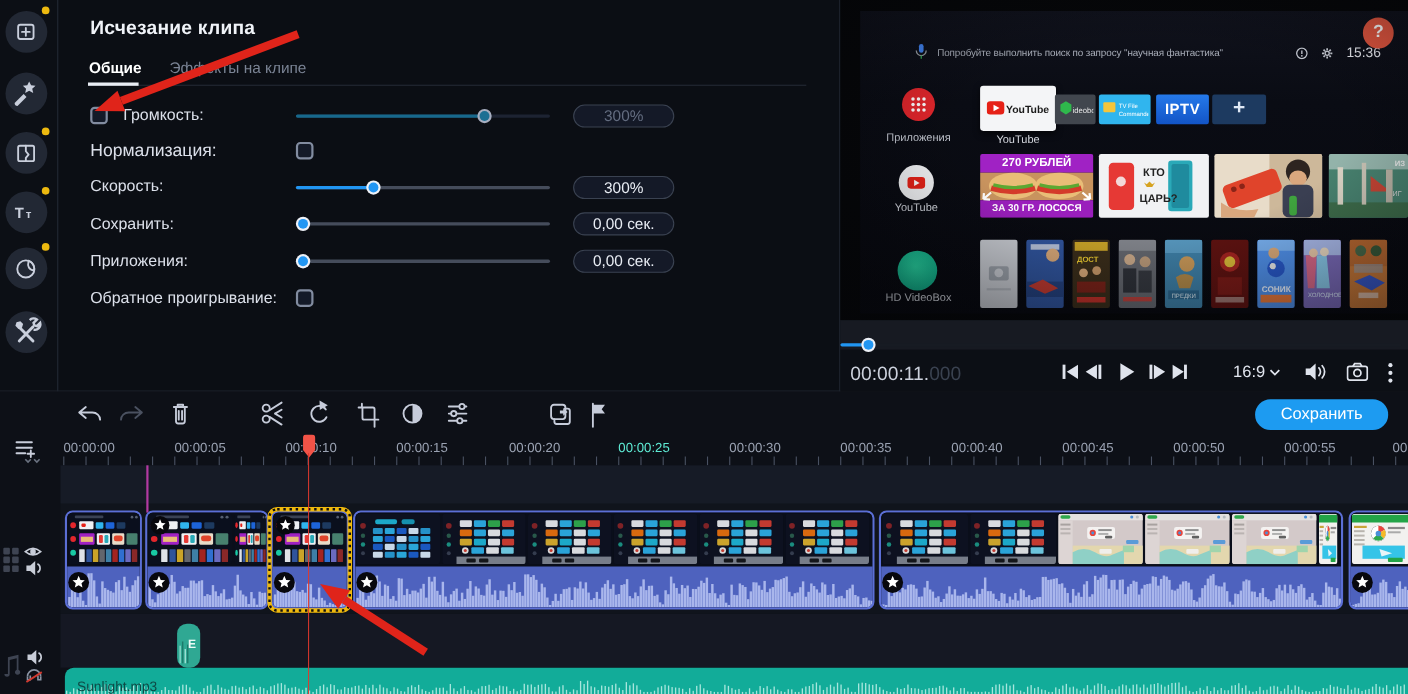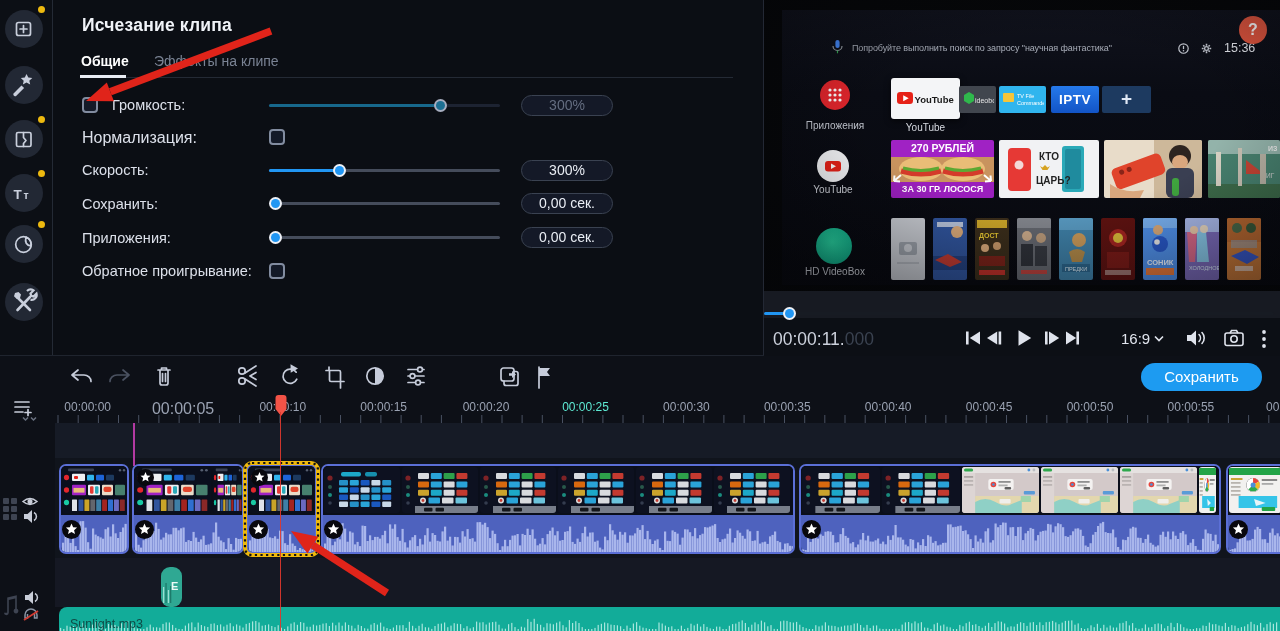--- a/index.html
+++ b/index.html
@@ -317,22 +317,22 @@
         <circle cx="358" cy="22.5" r="2.4" fill="#0d1017"></circle>
       </g>
  <rect x="441" y="8" width="13" height="13" rx="2.5"></rect>
  <path d="M444 21v2.5a2 2 0 0 0 2 2h10a2 2 0 0 0 2-2v-10a2 2 0 0 0 -2-2h-2.5"></path>
  <path d="M452 11l4 3.5-4 3.5v-2.2h-3v-2.6h3z" fill="#c6ccda" stroke="none"></path>
  <path d="M479 28V7"></path>
       <path d="M479 8h11l-3 4 3 4h-11z" fill="#c6ccda" stroke="none"></path>
 </g>
   </svg>
 <div class="abs" style="left:1141px;top:363px;width:121px;height:28px;border-radius:14px;background:#1d9bf1;color:#fff;font-size:15px;text-align:center;line-height:28px;">Сохранить</div>
-<div class="abs" style="left:51.0px;top:400px;width:60px;text-align:right;font-size:12px;color:#9aa2b2;">00:00:00</div>
-<div class="abs" style="left:151.9px;top:400px;width:60px;text-align:center;font-size:16px;color:#9aa2b2;">00:00:05</div>
+<div class="abs" style="left:51.0px;top:400px;width:60px;text-align:center;font-size:12px;color:#9aa2b2;">00:00:00</div>
+<div class="abs" style="left:151.9px;top:400px;width:60px;text-align:center;font-size:12px;color:#9aa2b2;">00:00:05</div>
 <div class="abs" style="left:252.8px;top:400px;width:60px;text-align:center;font-size:12px;color:#9aa2b2;">00:00:10</div>
 <div class="abs" style="left:353.7px;top:400px;width:60px;text-align:center;font-size:12px;color:#9aa2b2;">00:00:15</div>
 <div class="abs" style="left:456px;top:400px;width:60px;text-align:center;font-size:12px;color:#9aa2b2;">00:00:20</div>
 <div class="abs" style="left:555.5px;top:400px;width:60px;text-align:center;font-size:12px;color:#5eead4;">00:00:25</div>
 <div class="abs" style="left:656.4px;top:400px;width:60px;text-align:center;font-size:12px;color:#9aa2b2;">00:00:30</div>
 <div class="abs" style="left:757.3px;top:400px;width:60px;text-align:center;font-size:12px;color:#9aa2b2;">00:00:35</div>
 <div class="abs" style="left:858.2px;top:400px;width:60px;text-align:center;font-size:12px;color:#9aa2b2;">00:00:40</div>
 <div class="abs" style="left:959.1px;top:400px;width:60px;text-align:center;font-size:12px;color:#9aa2b2;">00:00:45</div>
 <div class="abs" style="left:1060.0px;top:400px;width:60px;text-align:center;font-size:12px;color:#9aa2b2;">00:00:50</div>
 <div class="abs" style="left:1160.9px;top:400px;width:60px;text-align:center;font-size:12px;color:#9aa2b2;">00:00:55</div>

